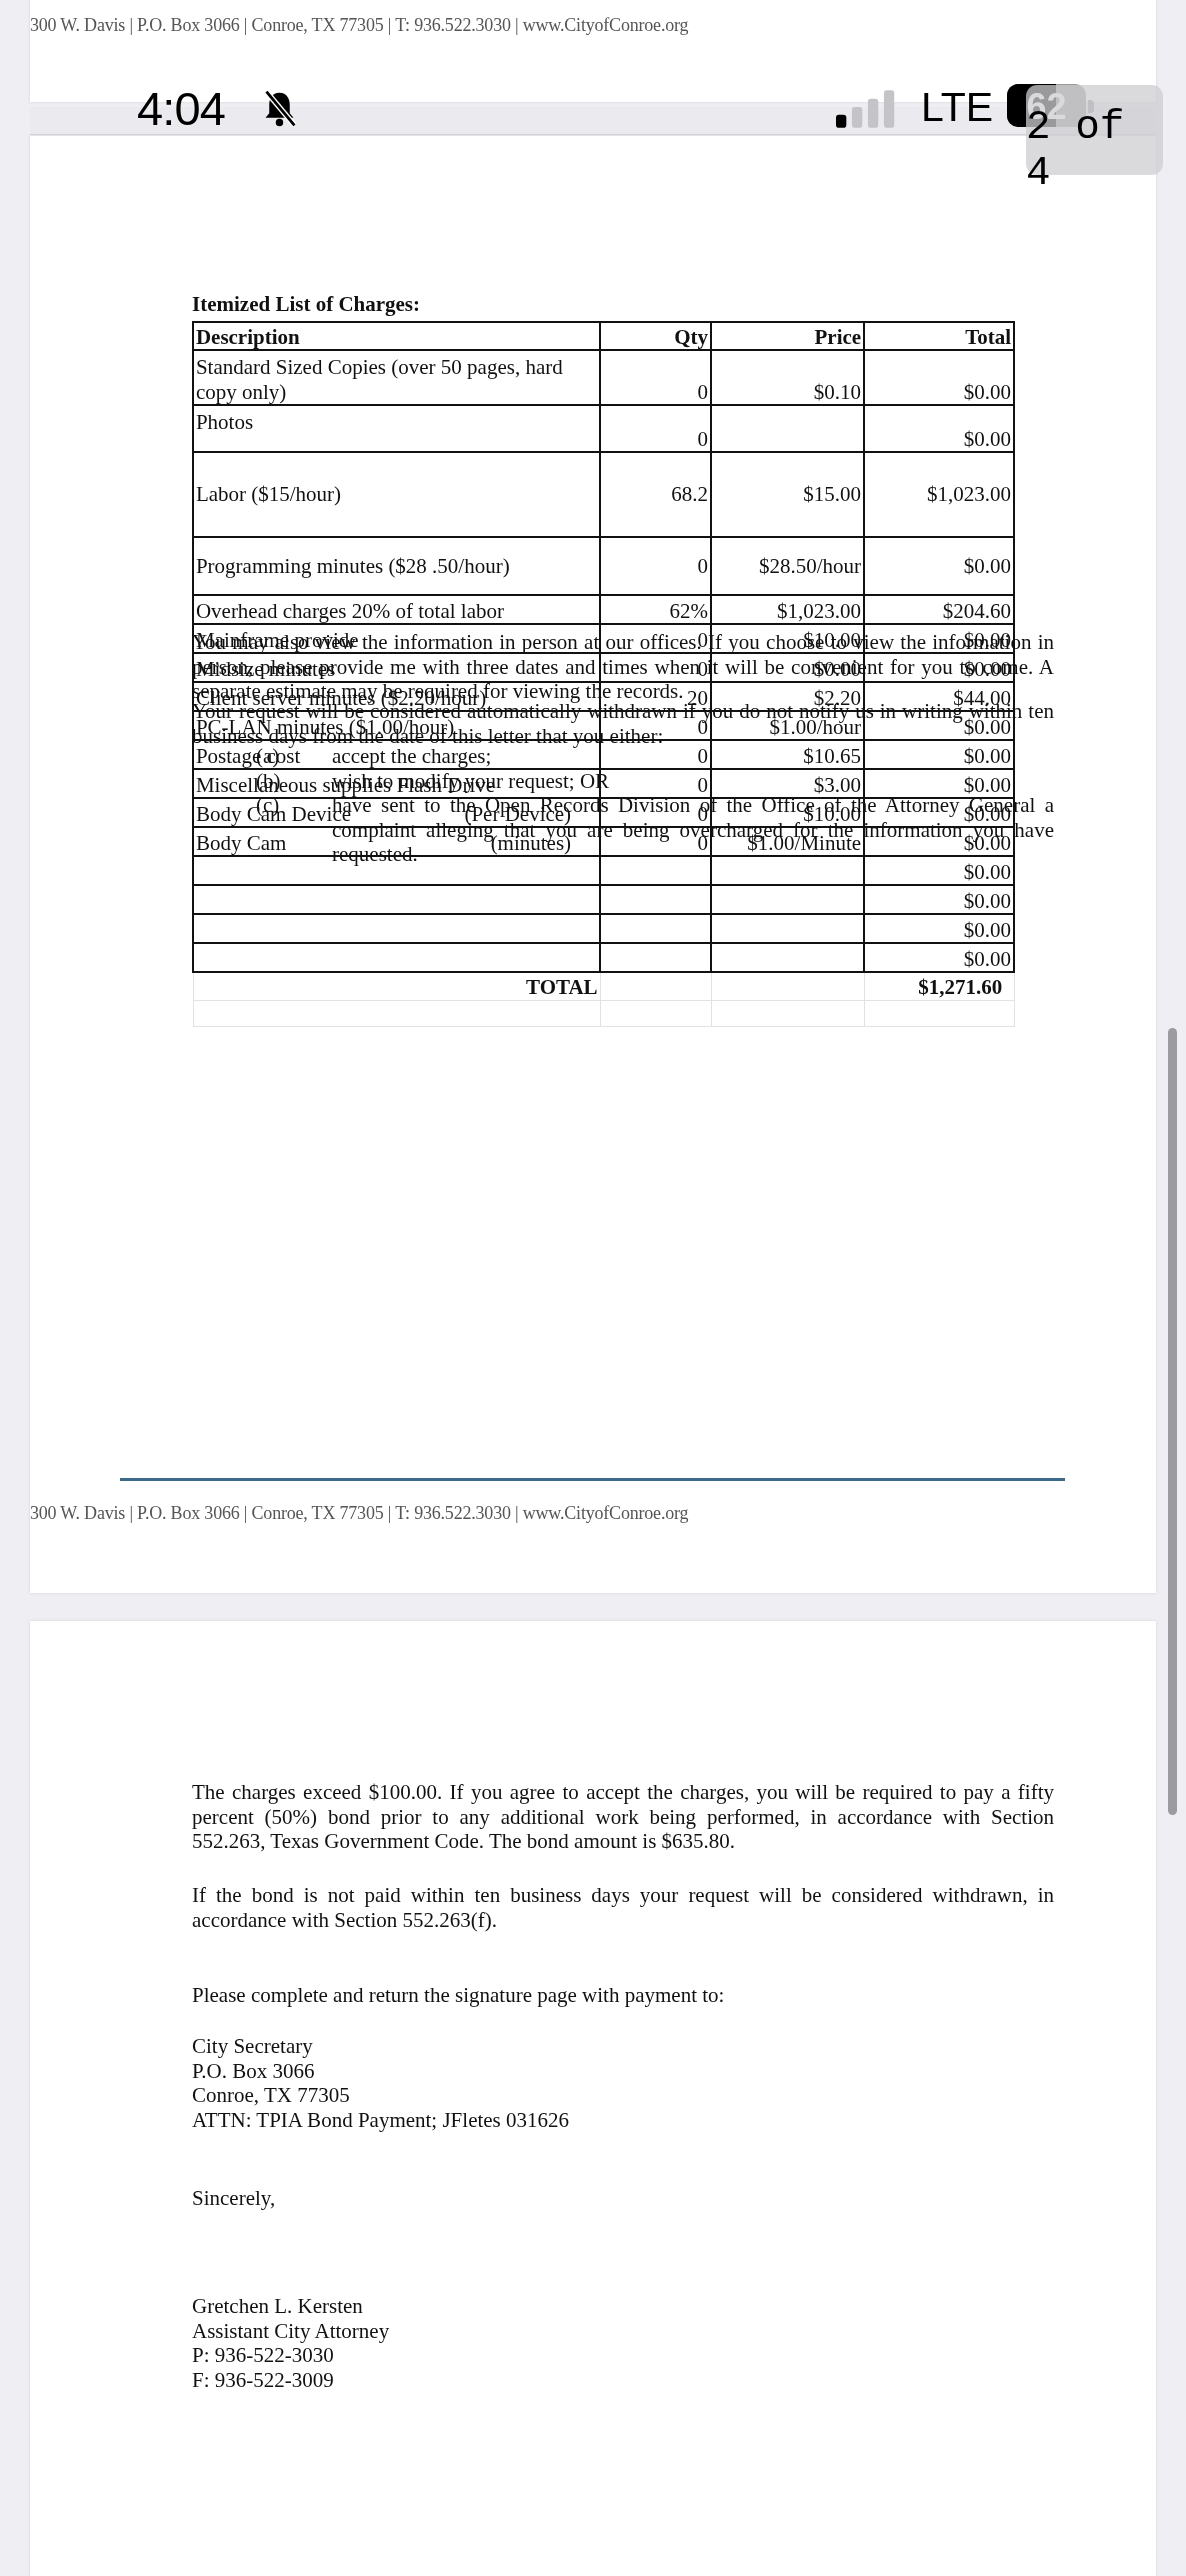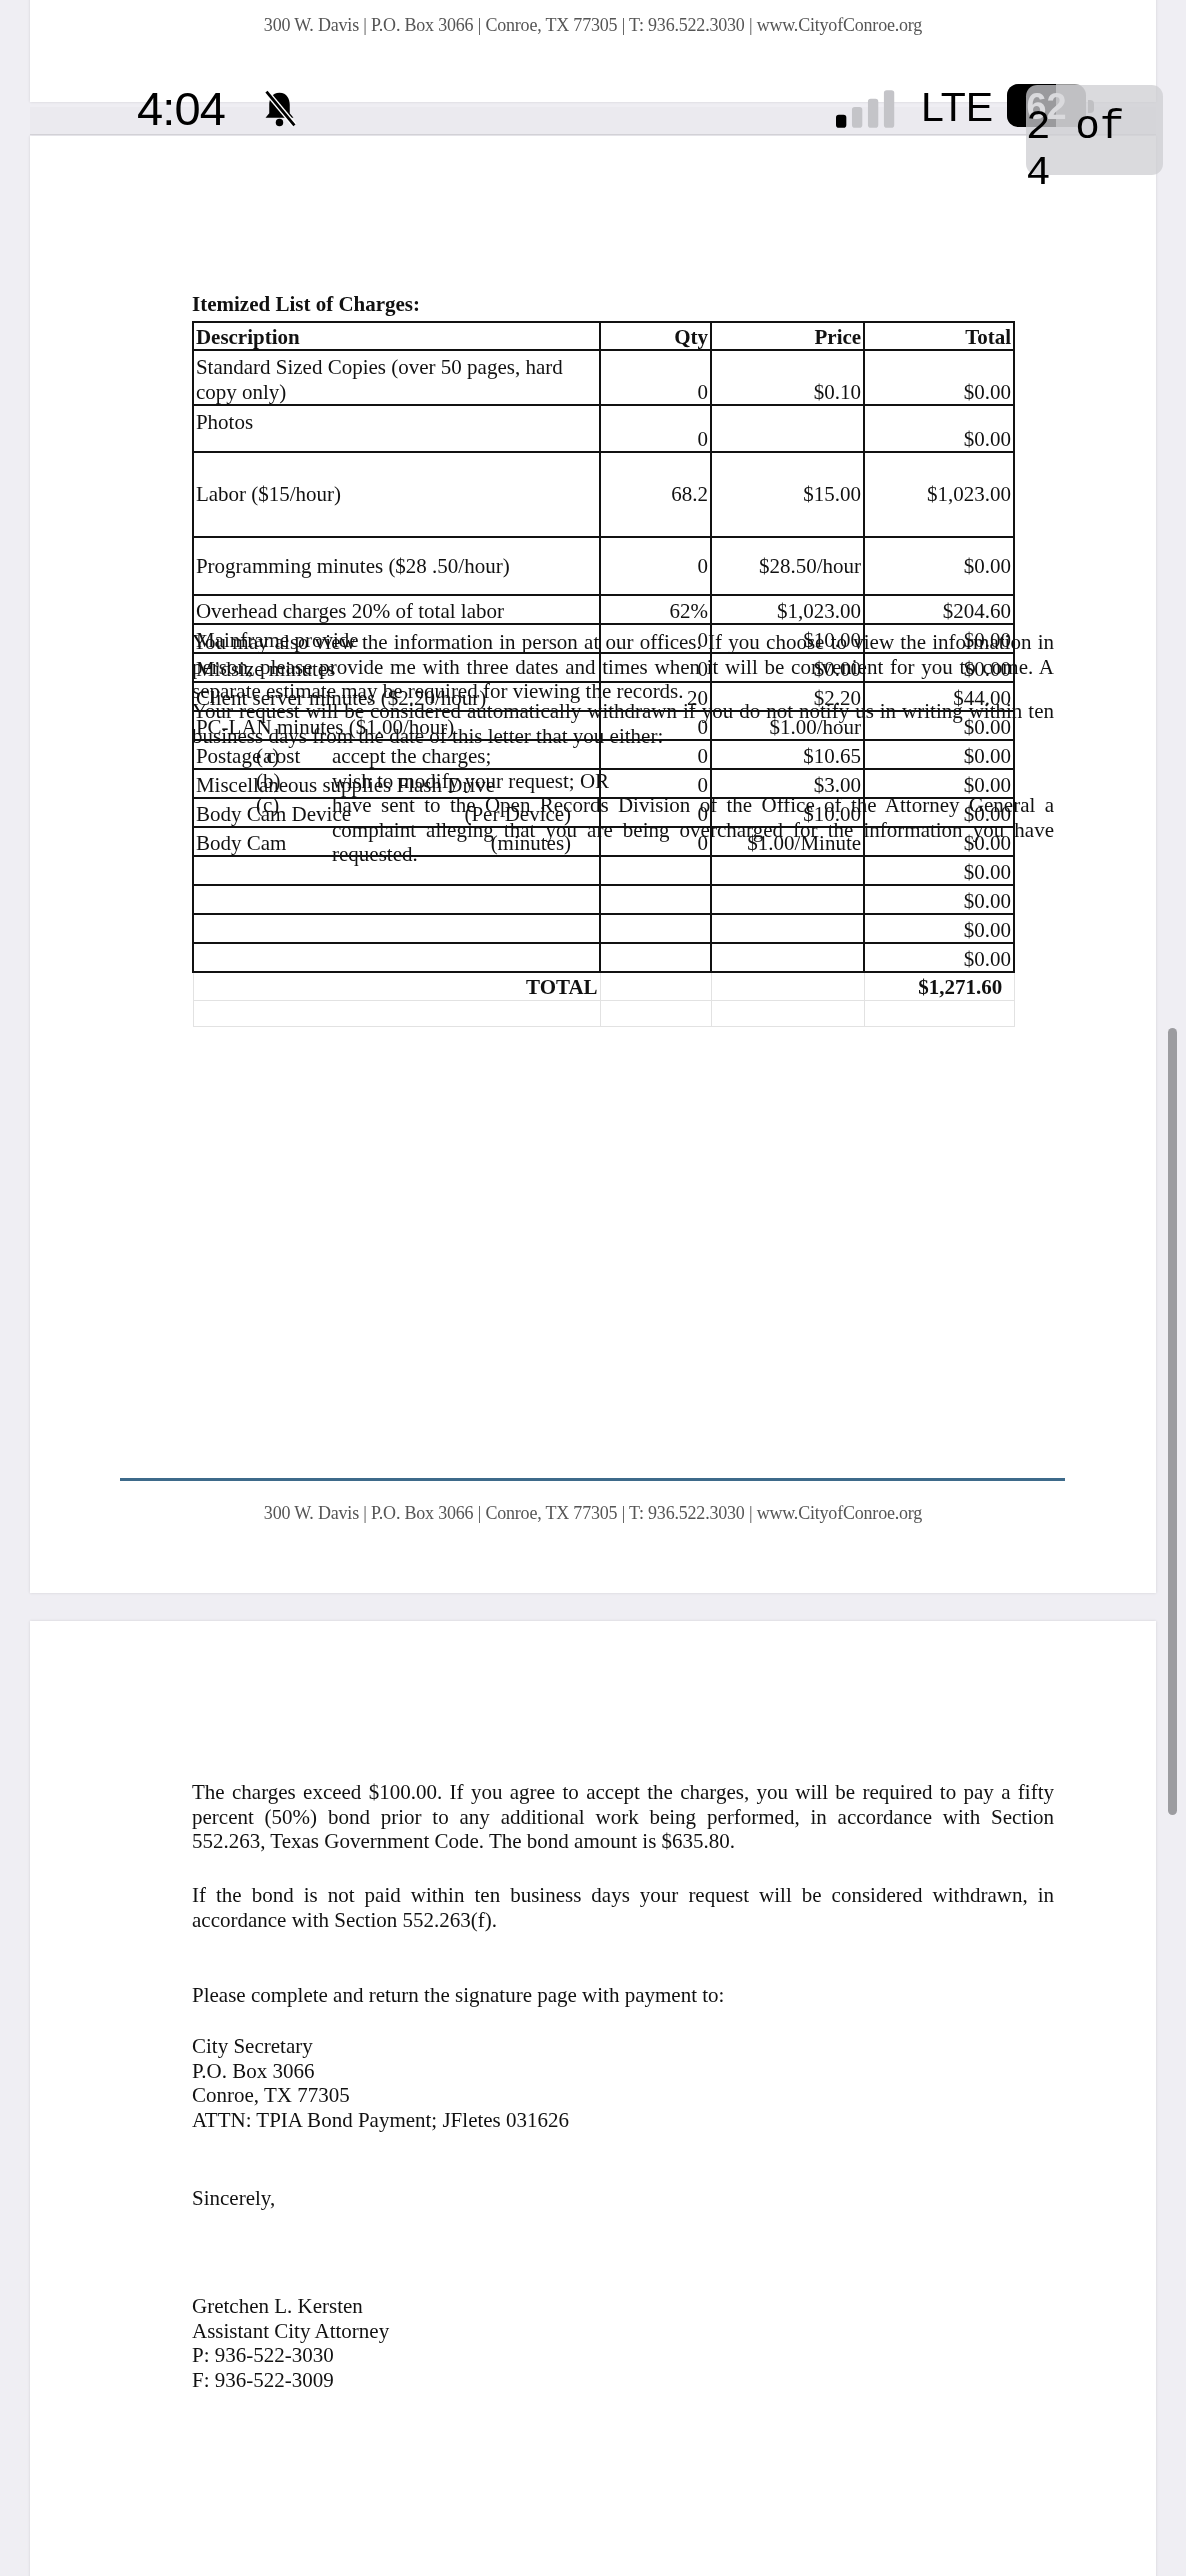--- a/index.html
+++ b/index.html
@@ -5,21 +5,21 @@
   * { box-sizing: border-box; margin: 0; padding: 0; }
   html, body { width: 1186px; height: 2576px; overflow: hidden; background: #efeef3; }
   body { position: relative; font-family: "Liberation Serif", serif; color: #111; }
 
   .page { position: absolute; left: 30px; width: 1126px; background: #fff;
           box-shadow: 0 0 2.8px rgba(0,0,0,0.12); }
   #page1 { top: -19px; height: 121px; }
   #page2 { top: 136px; height: 1457px; }
   #page3 { top: 1621px; height: 979px; }
 
-  .footer-addr { position: absolute; left: 0; right: 0; text-align: center;
+  .footer-addr { position: absolute; left: 0; right: 0; text-align: left;
                  font-family: "Liberation Serif", serif; font-size: 18px; color: #555;
                  letter-spacing: -0.2px; }
   #page1 .footer-addr { top: 34px; }
   #page2 .footer-addr { top: 1367px; }
   .footer-rule { position: absolute; left: 90px; width: 945px; top: 1342px; height: 2.8px;
                  background: #3e6a8a; }
 
   
   .status-bar { position: absolute; top: 75px; left: 0; width: 1186px; height: 64px; }
   .status-band { position: absolute; left: 30px; right: 30px; top: 32px; height: 28px;

